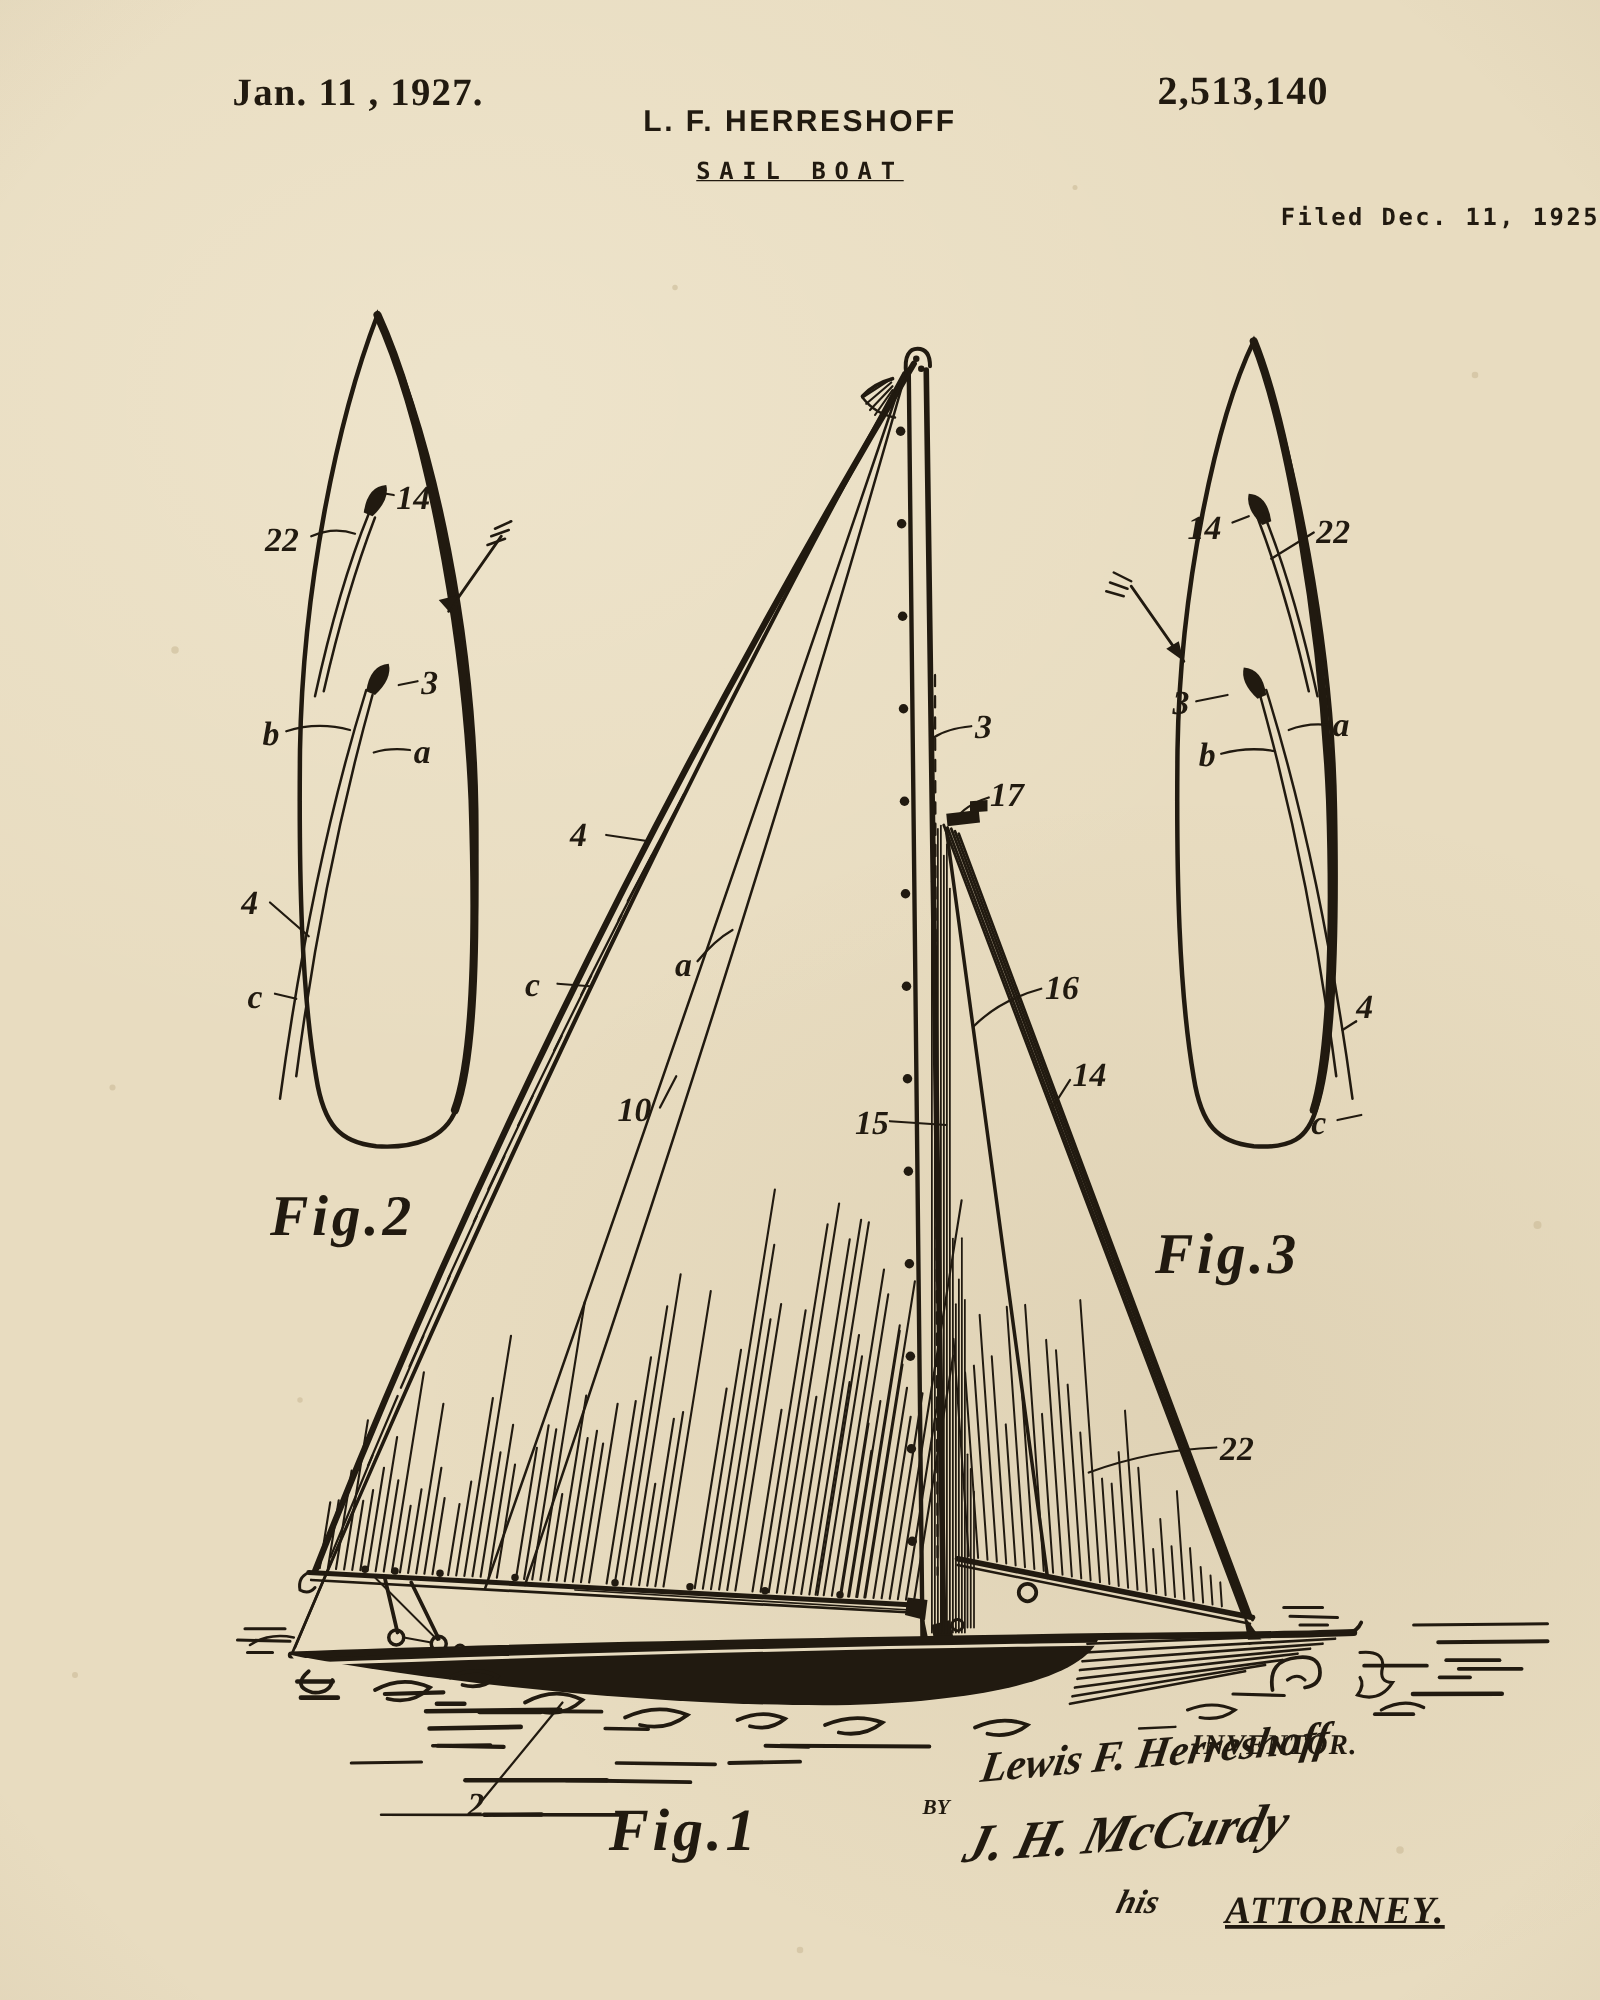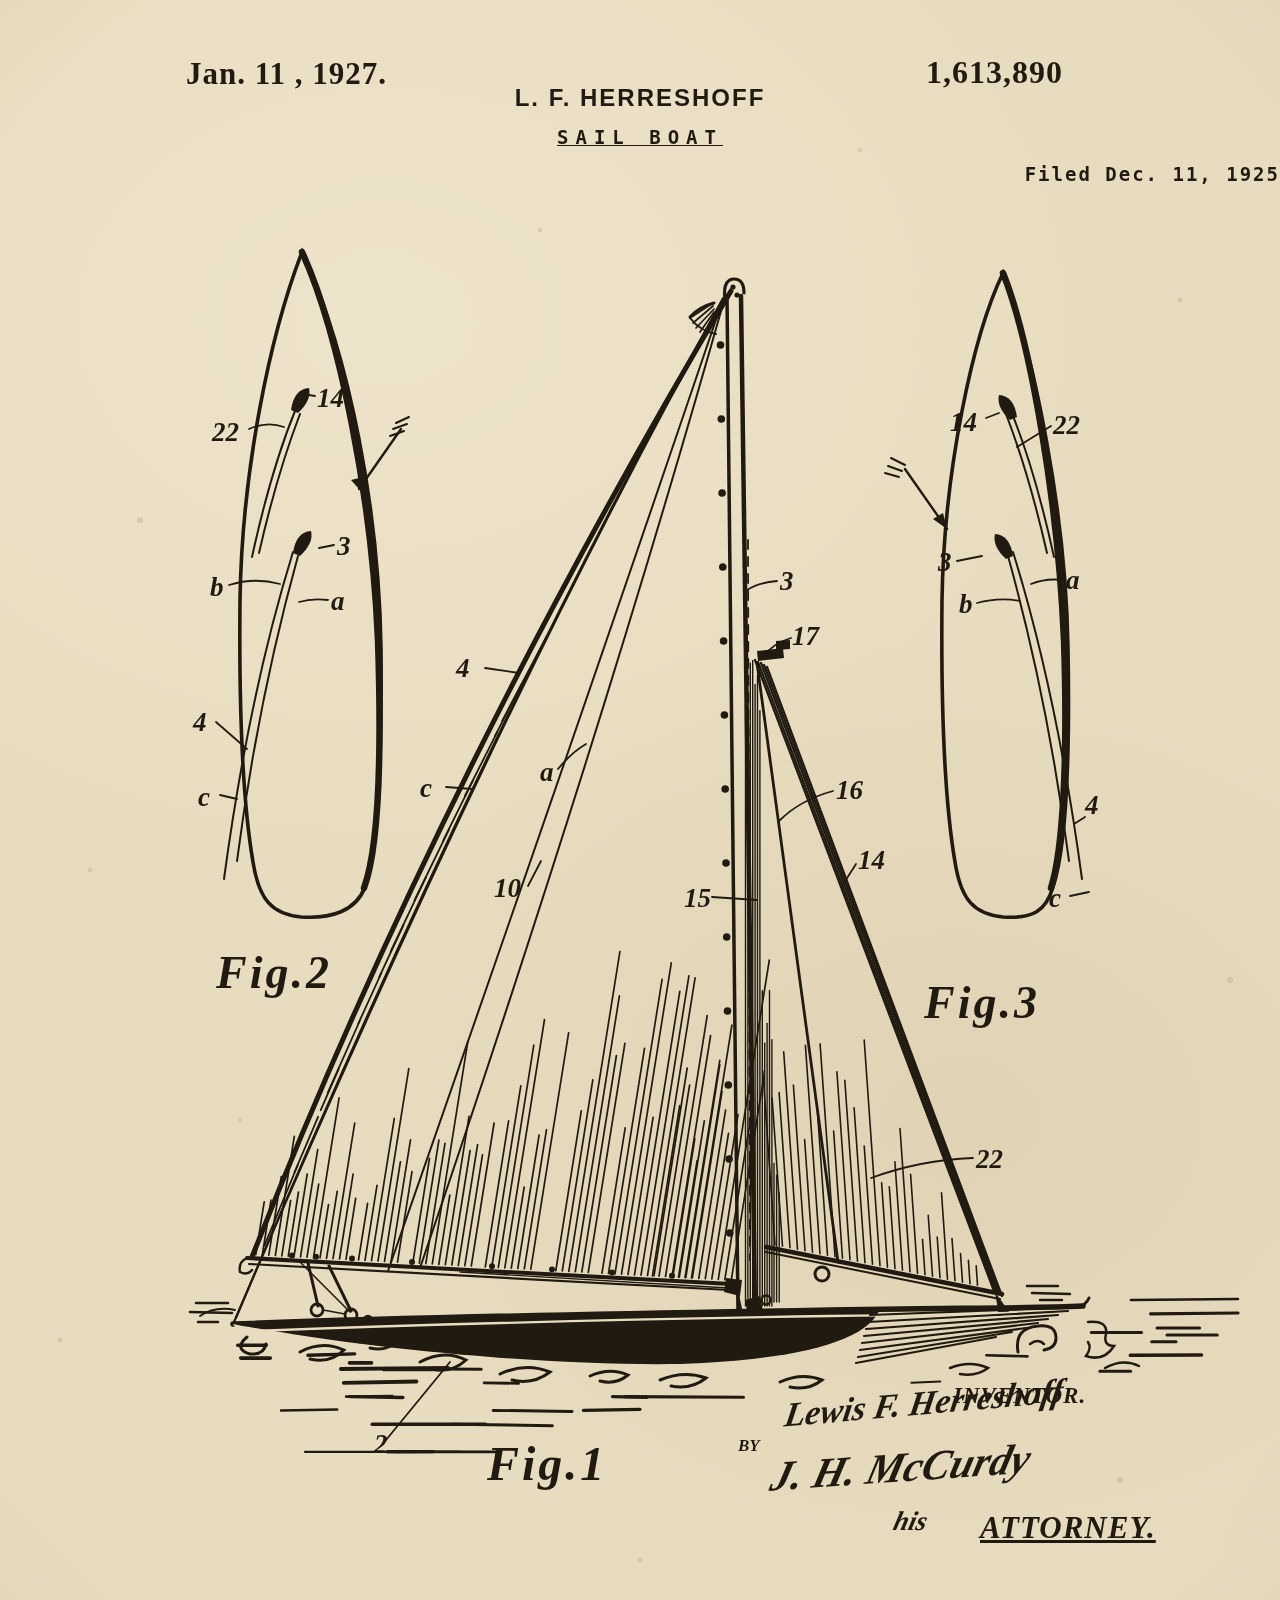--- a/index.html
+++ b/index.html
@@ -41,21 +41,21 @@
   #art text{stroke:none;fill:var(--ink,#211a10);}
   #art .plabel{font-family:"Liberation Serif",serif;font-style:italic;font-weight:bold;font-size:27px;}
   #art .fig-caption{font-family:"Liberation Serif",serif;font-style:italic;font-weight:bold;letter-spacing:3px;}
 </style>
 </head>
 <body>
 
 <div class="sheet"></div>
 
 <div class="txt date">Jan.  11 , 1927.</div>
-<div class="txt patent-number">1,613,890</div>
+<div class="txt patent-number">2,513,140</div>
 <div class="txt inventor-name">L. F. HERRESHOFF</div>
 <div class="txt doc-title">SAIL BOAT</div>
 <div class="txt filed-line">Filed Dec. 11, 1925</div>
 
 <svg id="art" width="1280" height="1600" viewBox="0 0 1280 1600">
 
   <g>
     <circle class="speck" cx="140" cy="520" r="3"></circle>
       <circle class="speck" cx="90" cy="870" r="2.4"></circle>
     <circle class="speck" cx="1180" cy="300" r="2.6"></circle>

